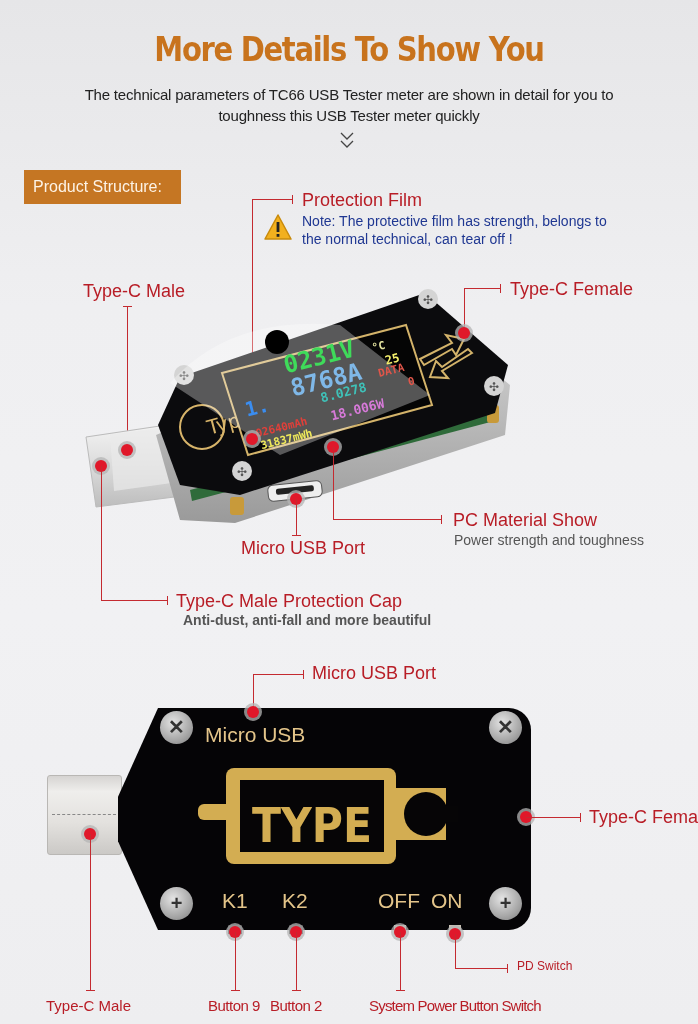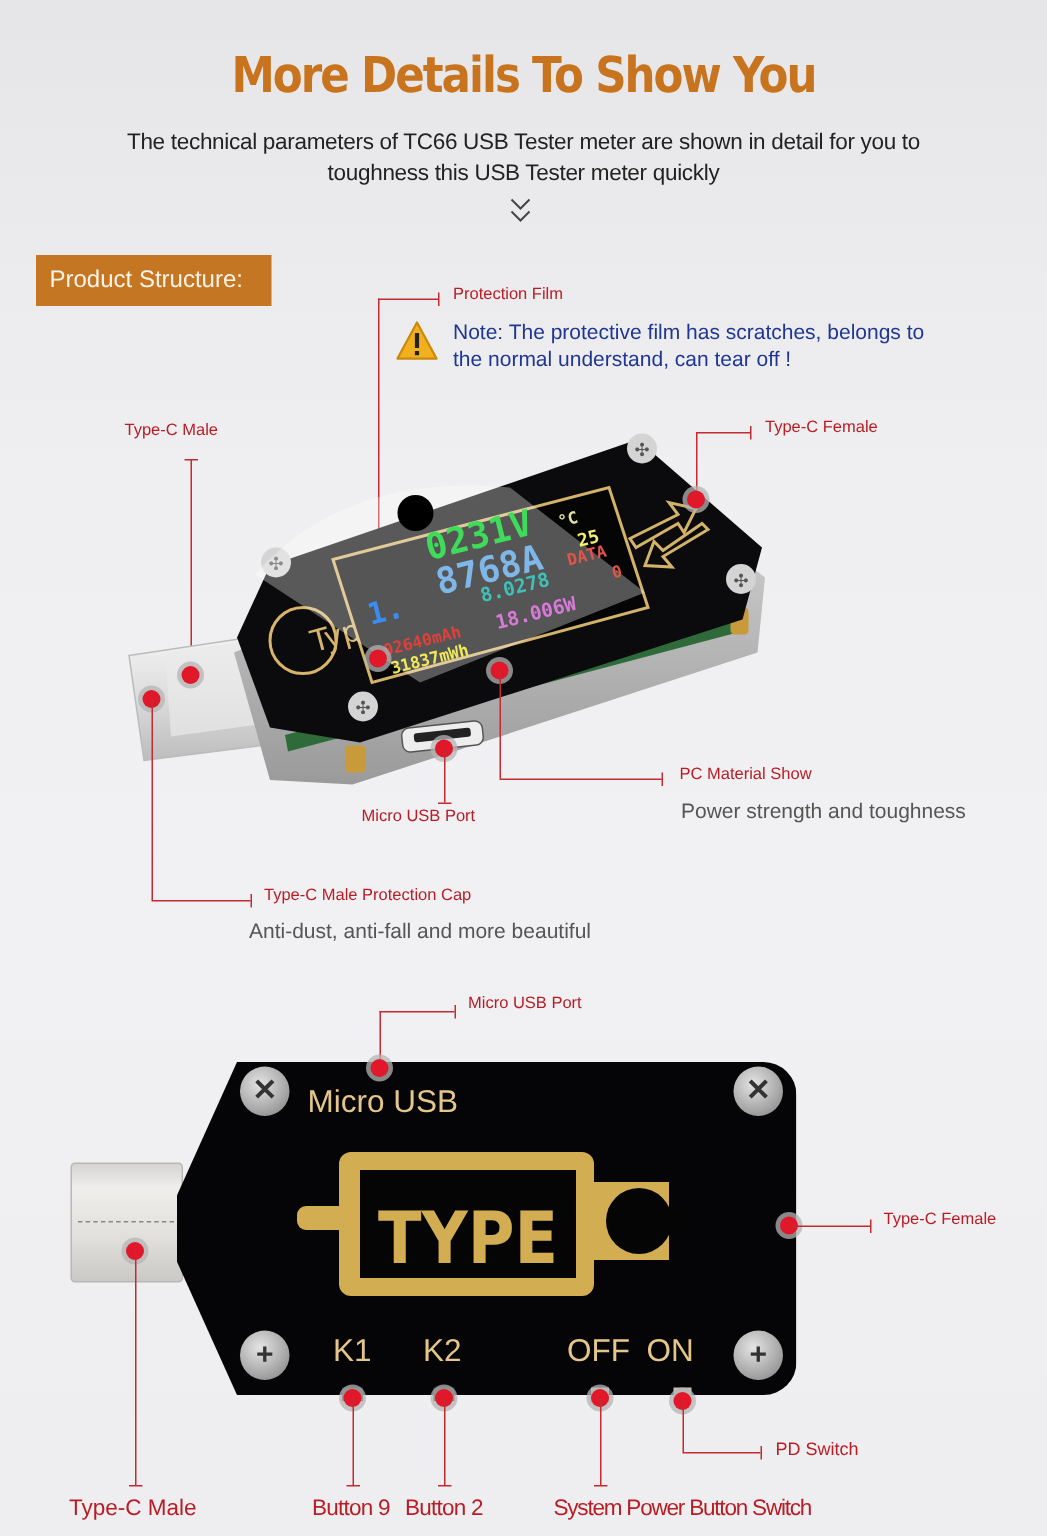--- a/index.html
+++ b/index.html
@@ -19,21 +19,21 @@
   .subtitle {
     left: 60px; width: 578px; top: 84px; text-align: center;
     font-size: 15px; line-height: 21px; color: #222; letter-spacing: -0.2px;
   }
   .chev { left: 339px; top: 130px; width: 16px; height: 20px; }
   .badge {
     left: 24px; top: 170px; width: 157px; height: 34px;
     background: #c57623; color: #fdf3e6; font-size: 16px;
     line-height: 34px; padding-left: 9px;
   }
-  .lbl { color: #b81d26; font-size: 11px; white-space: nowrap; }
+  .lbl { color: #b81d26; font-size: 18px; white-space: nowrap; }
   .desc { color: #555; font-size: 14px; white-space: nowrap; }
   .note { color: #1f3792; font-size: 14px; line-height: 18px; white-space: nowrap; }
   .ln { background: #c42a30; position: absolute; }
   .tick { background: #c42a30; position: absolute; width: 1px; height: 9px; }
   .htick { background: #c42a30; position: absolute; height: 1px; width: 9px; }
   .dot {
     position: absolute; width: 12px; height: 12px; border-radius: 50%;
     background: #e0182a; box-shadow: 0 0 0 3px rgba(180,180,180,0.75);
   }
   .lcd-text { font-family: "DejaVu Sans Mono", monospace; font-weight: bold; }
@@ -71,22 +71,22 @@
 
 <div class="ln" style="left:252px;top:199px;width:1px;height:240px;"></div>
 <div class="ln" style="left:252px;top:199px;width:40px;height:1px;"></div>
 <div class="tick" style="left:292px;top:195px;"></div>
 <div class="abs lbl" style="left:302px;top:190px;">Protection Film</div>
 <svg class="abs" style="left:263px;top:213px;width:30px;height:28px;" viewBox="0 0 30 28">
   <polygon points="15,2 28,26 2,26" fill="#f2b01e" stroke="#c88a0c" stroke-width="1.5" stroke-linejoin="round"></polygon>
   <rect x="13.6" y="9" width="2.8" height="10" fill="#222"></rect>
   <rect x="13.6" y="21" width="2.8" height="2.8" fill="#222"></rect>
 </svg>
-<div class="abs note" style="left:302px;top:212px;">Note: The protective film has scratches, belongs to</div>
-<div class="abs note" style="left:302px;top:230px;">the normal understand, can tear off !</div>
+<div class="abs note" style="left:302px;top:212px;">Note: The protective film has strength, belongs to</div>
+<div class="abs note" style="left:302px;top:230px;">the normal technical, can tear off !</div>
 
 <div class="abs lbl" style="left:83px;top:281px;">Type-C Male</div>
 <div class="htick" style="left:123px;top:306px;"></div>
 <div class="ln" style="left:127px;top:306px;width:1px;height:144px;"></div>
 
 <div class="abs lbl" style="left:510px;top:279px;">Type-C Female</div>
 <div class="tick" style="left:500px;top:284px;"></div>
 <div class="ln" style="left:464px;top:288px;width:36px;height:1px;"></div>
 <div class="ln" style="left:464px;top:288px;width:1px;height:45px;"></div>
 
@@ -165,21 +165,21 @@
 <div class="abs desc" style="left:454px;top:532px;">Power strength and toughness</div>
 
 <div class="ln" style="left:296px;top:499px;width:1px;height:36px;"></div>
 <div class="htick" style="left:292px;top:535px;"></div>
 <div class="abs lbl" style="left:241px;top:538px;">Micro USB Port</div>
 
 <div class="ln" style="left:101px;top:466px;width:1px;height:134px;"></div>
 <div class="ln" style="left:101px;top:600px;width:66px;height:1px;"></div>
 <div class="tick" style="left:167px;top:596px;"></div>
 <div class="abs lbl" style="left:176px;top:591px;">Type-C Male Protection Cap</div>
-<div class="abs desc" style="left:166px;top:612px;">Anti-dust, anti-fall and more beautiful</div>
+<div class="abs desc" style="left:183px;top:612px;font-weight:bold;">Anti-dust, anti-fall and more beautiful</div>
 
 <div class="ln" style="left:253px;top:674px;width:1px;height:38px;"></div>
 <div class="ln" style="left:253px;top:674px;width:50px;height:1px;"></div>
 <div class="tick" style="left:303px;top:670px;"></div>
 <div class="abs lbl" style="left:312px;top:663px;">Micro USB Port</div>
 
 <div class="abs dev2-plug">
   <div style="position:absolute;left:4px;top:38px;width:64px;height:1px;border-top:1px dashed #888;"></div>
 </div>
 <div class="abs dev2-body"></div>

